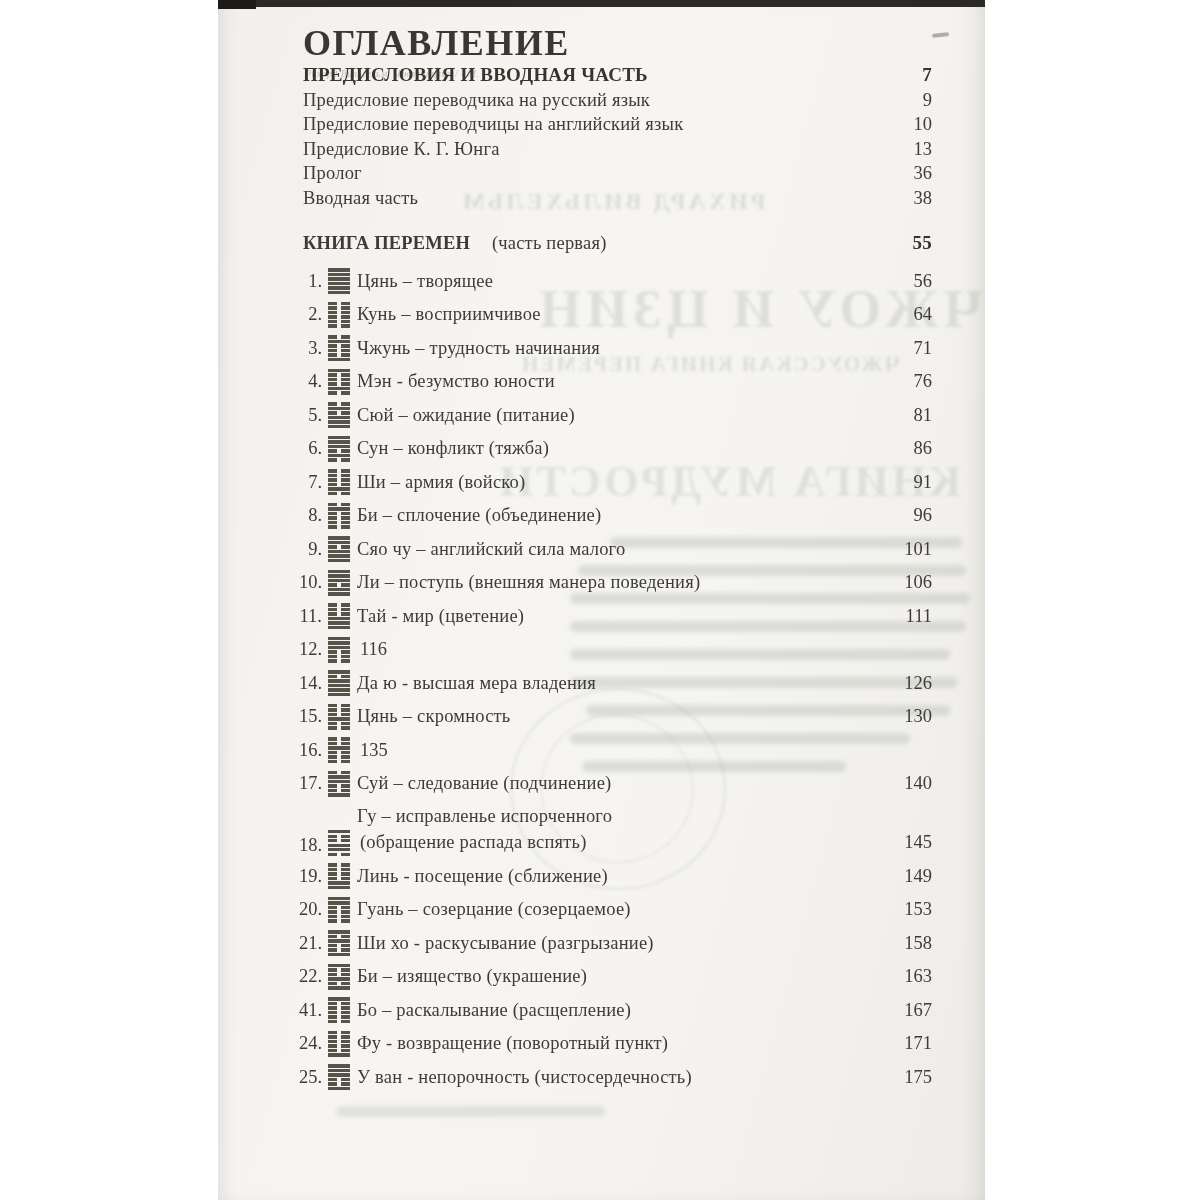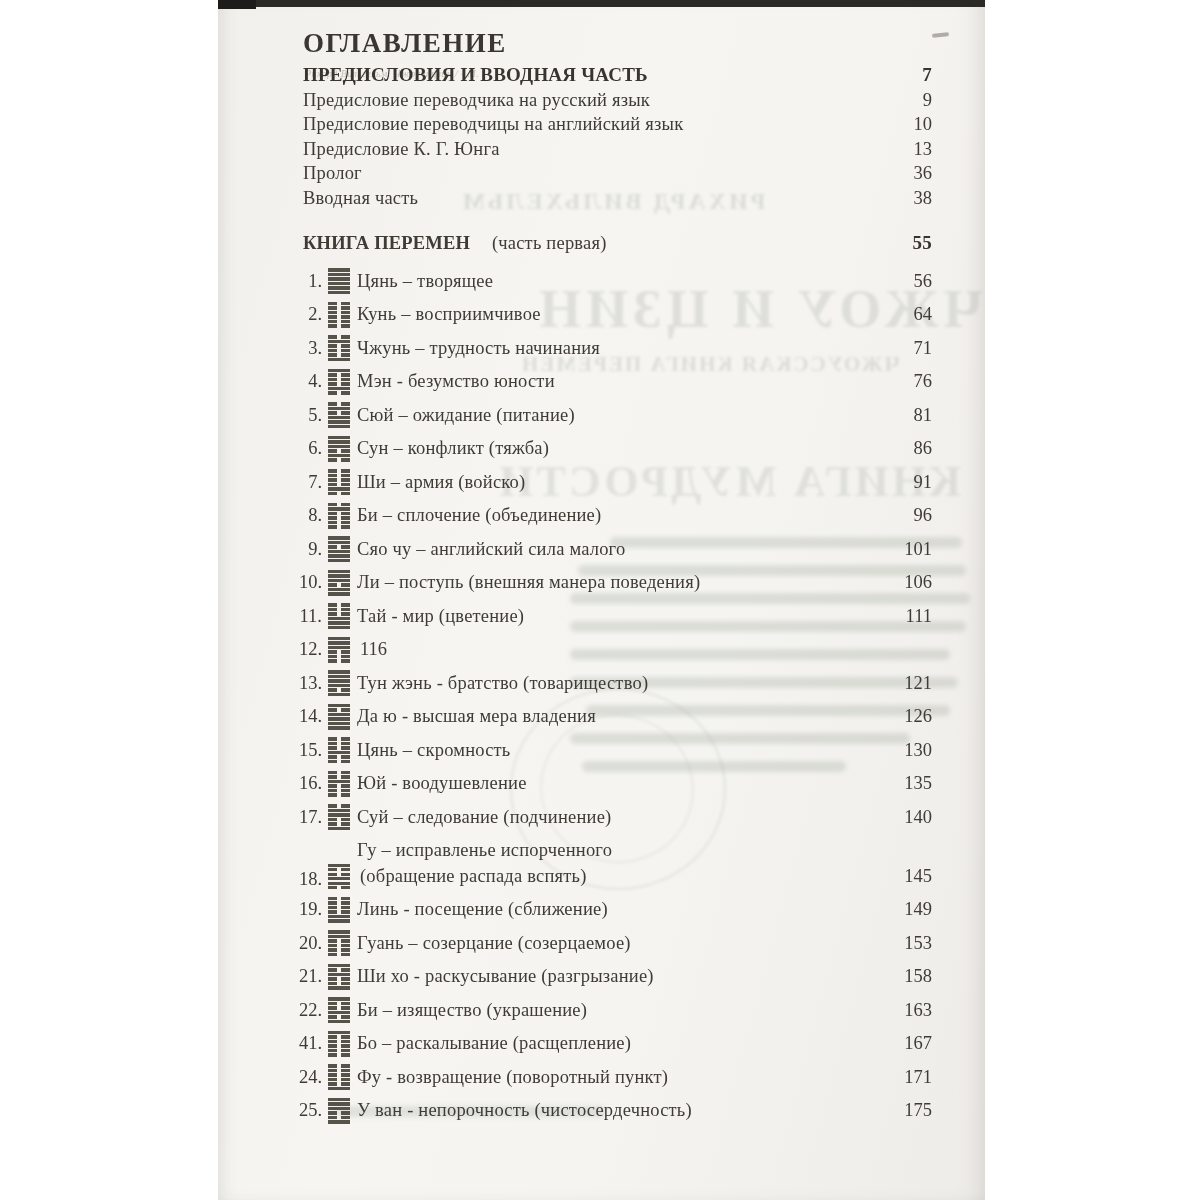--- a/index.html
+++ b/index.html
@@ -35,21 +35,21 @@
   .ghost-paragraph .gline:nth-child(8){width:85%;}
   .ghost-paragraph .gline:nth-child(9){width:66%;margin-left:3%;}
   .ghost-smudge{position:absolute;left:118px;top:1106px;width:270px;height:11px;background:#adb2a8;
                 opacity:.30;border-radius:5px;filter:blur(2.6px);}
   .ghost-emblem{position:absolute;left:292px;top:688px;width:212px;height:198px;border-radius:50%;
                 border:2px solid rgba(160,166,150,.20);filter:blur(1.6px);}
   .ghost-emblem::before{content:"";position:absolute;left:28px;top:24px;width:150px;height:145px;
                 border-radius:50%;border:2px solid rgba(160,166,150,.14);transform:rotate(14deg);}
   
   .content{position:absolute;left:85px;top:28px;width:629px;color:#3f3c36;}
-  .page-title{font-size:27px;font-weight:bold;letter-spacing:1.5px;line-height:30px;color:#3a3732;}
+  .page-title{font-size:36px;font-weight:bold;letter-spacing:1.5px;line-height:30px;color:#3a3732;}
   .toc-section{margin-top:5px;}
   .toc-row{display:flex;justify-content:space-between;line-height:24.5px;font-size:18.5px;text-align:center;}
   .toc-row .row-label{letter-spacing:.2px;}
   .toc-row .row-page{margin-left:12px;}
   .section-head{font-weight:bold;font-size:19px;letter-spacing:.3px;color:#38352f;}
   .book-section{margin-top:20px;}
   .book-section .toc-row{line-height:26px;}
   .head-suffix{font-weight:normal;margin-left:17px;}
   .toc-items{margin-top:12px;margin-left:-14px;}
   .toc-item{display:flex;align-items:center;min-height:26.5px;margin-bottom:7px;font-size:18.5px;}
@@ -403,36 +403,20 @@
                   <span></span>
                 </div>
                 <div class="hexline broken">
                   <span></span>
                   <span></span>
                 </div>
               </span>
     <span class="item-page">116</span>
   </div>
 
-  <div class="toc-item">
-    <span class="item-num">13.</span>
-    <span class="hexagram">
-                <div class="hexline solid"></div>
-                <div class="hexline solid"></div>
-                <div class="hexline solid"></div>
-                <div class="hexline solid"></div>
-                <div class="hexline broken">
-                  <span></span>
-                  <span></span>
-                </div>
-                <div class="hexline solid"></div>
-              </span>
-    <span class="item-text"><span>Тун жэнь - братство (товарищество)</span></span>
-    <span class="item-page">121</span>
-  </div>
 
   <div class="toc-item">
     <span class="item-num">14.</span>
     <span class="hexagram">
                 <div class="hexline solid"></div>
                 <div class="hexline broken">
                   <span></span>
                   <span></span>
                 </div>
                 <div class="hexline solid"></div>
@@ -491,21 +475,20 @@
                 </div>
                 <div class="hexline broken">
                   <span></span>
                   <span></span>
                 </div>
                 <div class="hexline broken">
                   <span></span>
                   <span></span>
                 </div>
               </span>
-    <span class="item-text"><span>Юй - воодушевление</span></span>
     <span class="item-page">135</span>
   </div>
 
   <div class="toc-item">
     <span class="item-num">17.</span>
     <span class="hexagram">
                 <div class="hexline broken">
                   <span></span>
                   <span></span>
                 </div>

